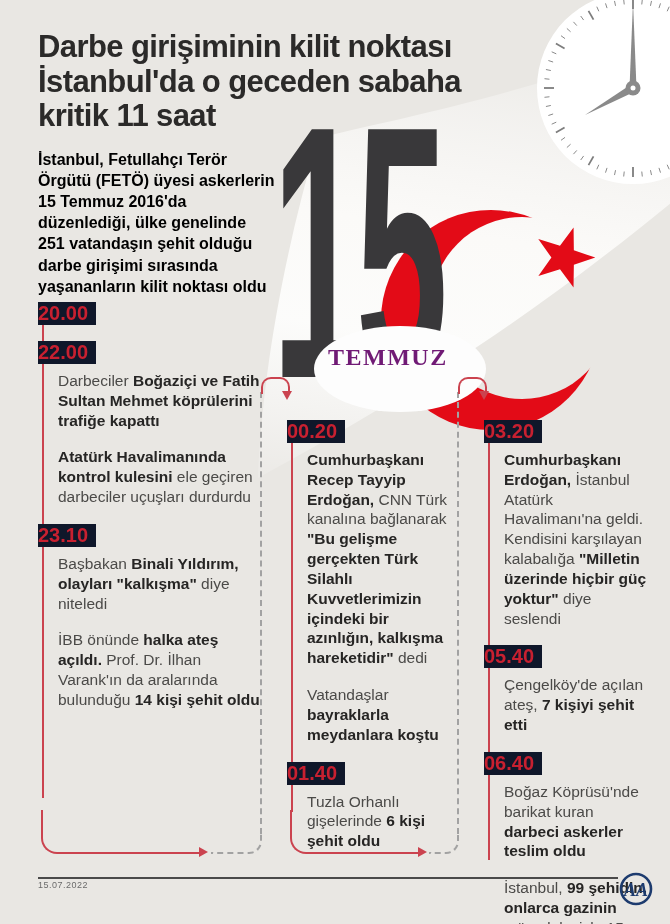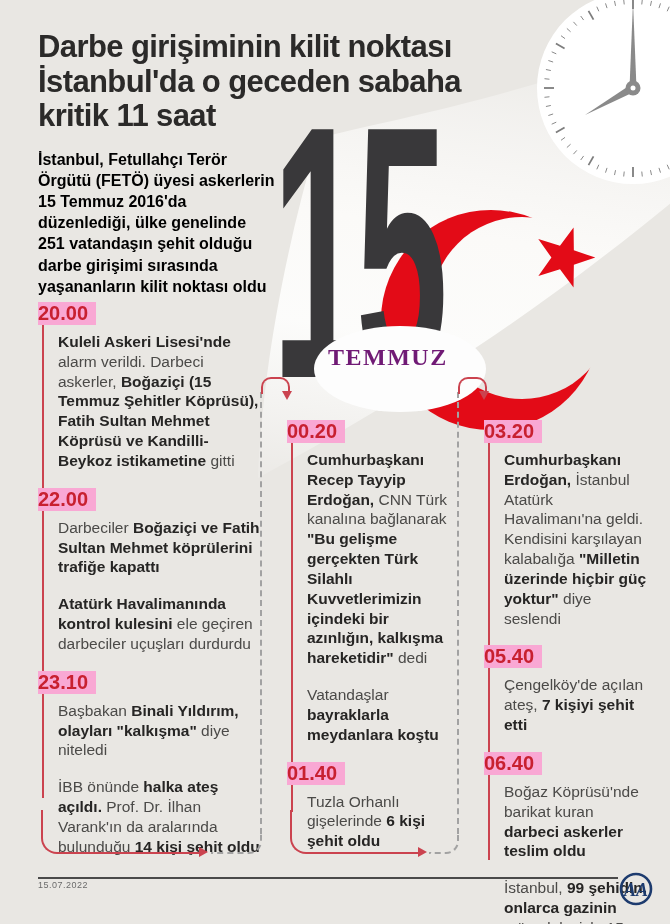--- a/index.html
+++ b/index.html
@@ -43,21 +43,21 @@
   
   .col{position:absolute;z-index:3;}
   .col0{left:38px;top:286px;width:224px;}
   .col1c{left:287px;top:404px;width:163px;}
   .col2c{left:484px;top:404px;width:168px;}
   .spine{position:absolute;left:4px;width:2px;background:#cb434f;z-index:1;}
   .col0 .spine{top:28px;height:484px;}
   .col1c .spine{top:26px;height:382px;}
   .col2c .spine{top:26px;height:430px;}
   .time{
-    position:relative;z-index:2;width:max-content;padding-right:8px;background:#f9a8d4;
+    position:relative;z-index:2;width:max-content;padding-right:8px;background:#0f172a;
     font-size:20px;font-weight:bold;color:#c82030;margin:16px 0 7px 0;
   }
   .time:first-child{margin-top:0;}
   .entry{
     position:relative;z-index:2;margin:0 0 17px 0;padding-left:20px;
     font-size:15.5px;line-height:1.28;color:#4b4a48;
   }
   .entry b{color:#262524;}
   
   .conn{position:absolute;z-index:3;}
@@ -188,21 +188,20 @@
       <polygon fill="#e30b17" transform="rotate(18 37 37)" points="37,6 44.3,27.6 67,27.9 48.8,41.4 55.5,63.1 37,50 18.5,63.1 25.2,41.4 7,27.9 29.7,27.6"></polygon>
     </svg>
     <div class="digits">15</div>
     <div class="temmuz-bg"></div>
     <div class="temmuz">TEMMUZ</div>
   </div>
 
   <div class="col col0" id="col-0">
       <div class="spine"></div>
       <div class="time">20.00</div>
-      <p class="entry"><b>Kuleli Askeri Lisesi'nde</b> alarm verildi. Darbeci askerler, <b>Boğaziçi (15 Temmuz Şehitler Köprüsü), Fatih Sultan Mehmet Köprüsü ve Kandilli-Beykoz istikametine</b> gitti</p>
       <div class="time">22.00</div>
       <p class="entry">Darbeciler <b>Boğaziçi ve Fatih Sultan Mehmet köprülerini trafiğe kapattı</b></p>
       <p class="entry"><b>Atatürk Havalimanında kontrol kulesini</b> ele geçiren darbeciler uçuşları durdurdu</p>
       <div class="time">23.10</div>
       <p class="entry">Başbakan <b>Binali Yıldırım, olayları "kalkışma"</b> diye niteledi</p>
       <p class="entry">İBB önünde <b>halka ateş açıldı.</b> Prof. Dr. İlhan Varank'ın da aralarında bulunduğu <b>14 kişi şehit oldu</b></p>
     </div>
   <div class="col col1c" id="col-1">
       <div class="spine"></div>
       <div class="time">00.20</div>

